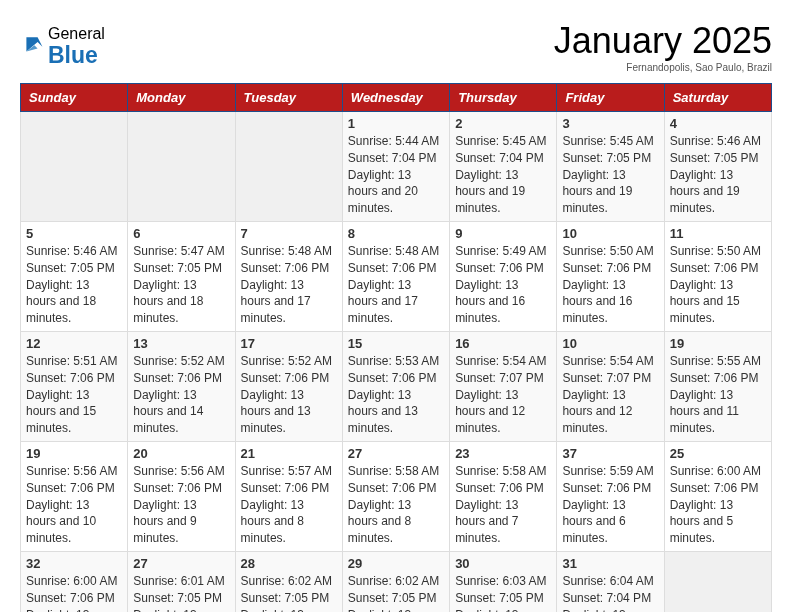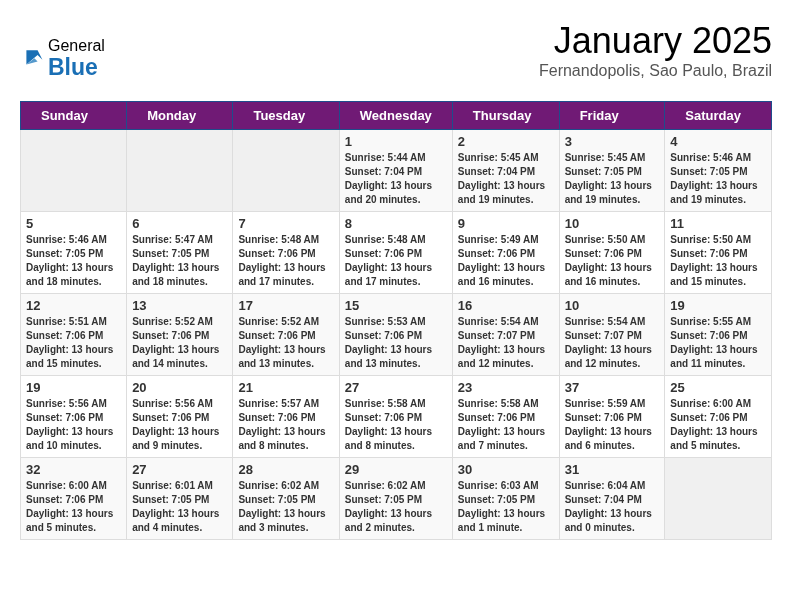--- a/index.html
+++ b/index.html
@@ -5,23 +5,23 @@
     * { box-sizing: border-box; margin: 0; padding: 0; }
     body {
       font-family: Arial, sans-serif;
       background: #fff;
       width: 792px;
       min-height: 612px;
       padding: 20px;
     }
     .header {
       display: flex;
-      align-items: flex-end;
+      align-items: center;
       justify-content: space-between;
-      margin-bottom: 21px;
+      margin-bottom: 10px;
     }
     .logo {
       display: flex;
       align-items: center;
       gap: 4px;
     }
     .logo-text {
       display: flex;
       flex-direction: column;
       line-height: 1.1;
@@ -37,36 +37,37 @@
     }
     .title-section {
       text-align: right;
     }
     .month-year {
       font-size: 36px;
       font-weight: normal;
       color: #000000;
     }
     .location {
-      font-size: 16px;
+      font-size: 10px;
       color: #555;
     }
     .calendar {
       width: 100%;
       border-collapse: collapse;
       border: 1px solid #ccc;
     }
     .calendar th {
-      background-color: #701a75;
+      background-color: #b91c1c;
       color: #fff;
       font-size: 13px;
       font-weight: bold;
-      padding: 6px 20px;
+      padding: 6px 8px;
       text-align: left;
       border: 1px solid #1e4d8c;
+      font-style: italic;
     }
     .calendar td {
       vertical-align: top;
       padding: 4px 5px;
       font-size: 10.5px;
       color: #333;
       border: 1px solid #ddd;
       width: calc(100% / 7);
       min-height: 80px;
       background: #fff;
@@ -77,24 +78,23 @@
     .calendar tr:nth-child(even) td {
       background-color: #fff;
     }
     .day-number {
       font-size: 13px;
       font-weight: bold;
       margin-bottom: 2px;
       display: block;
     }
     .cell-content {
-      font-size: 10px;
+      font-size: 12px;
       line-height: 1.4;
       color: #333;
-      font-weight: bold;
     }
     .empty-cell {
       background: #f0f0f0 !important;
     }
   </style>
 </head>
 <body>
 
 <div class="header">
   <div class="logo">

